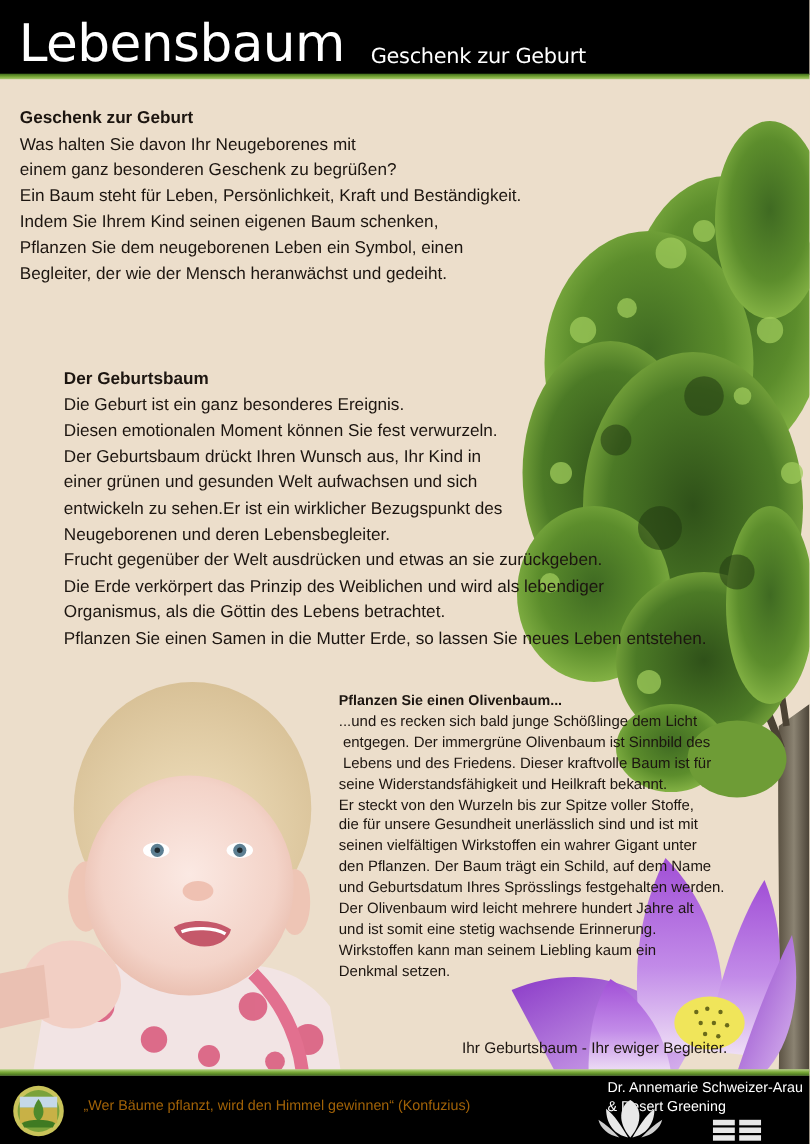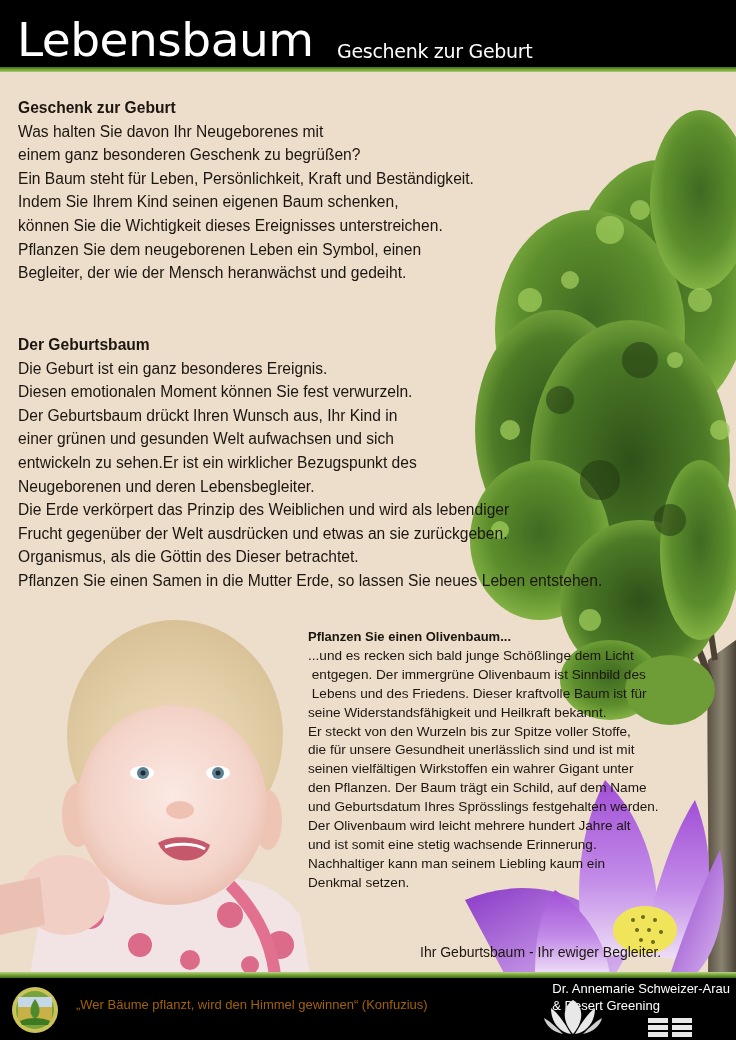--- a/index.html
+++ b/index.html
@@ -42,21 +42,21 @@
 
     
     .text-block {
       position: absolute; left: 18px;
       font-family: "Liberation Sans", sans-serif;
       font-size: 15.6px; line-height: 23.6px; color: #1c1510;
       white-space: nowrap;
     }
     .text-block .heading { font-weight: bold; }
     .block1 { top: 96px; }
-    .block2 { top: 333px; }
+    .block2 { top: 333px; margin-left: 40px; }
 
     .olive-block {
       position: absolute; left: 308px; top: 628px;
       font-size: 13.6px; line-height: 18.9px; color: #1c1510;
       white-space: nowrap;
     }
     .olive-block .heading { font-weight: bold; font-size: 13px; }
     .closing {
       position: absolute; left: 420px; top: 943px;
       font-size: 14px; line-height: 18px; color: #1c1510; white-space: nowrap;
@@ -149,36 +149,35 @@
     <div class="header-subtitle">Geschenk zur Geburt</div>
   </div>
   <div class="stripe-top"></div>
 
   <div class="text-block block1">
     <div class="heading">Geschenk zur Geburt</div>
     <div>Was halten Sie davon Ihr Neugeborenes mit</div>
     <div>einem ganz besonderen Geschenk zu begrüßen?</div>
     <div>Ein Baum steht für Leben, Persönlichkeit, Kraft und Beständigkeit.</div>
     <div>Indem Sie Ihrem Kind seinen eigenen Baum schenken,</div>
-    <div>können Sie die Wichtigkeit dieses Ereignisses unterstreichen.</div>
     <div>Pflanzen Sie dem neugeborenen Leben ein Symbol, einen</div>
     <div>Begleiter, der wie der Mensch heranwächst und gedeiht.</div>
   </div>
 
   <div class="text-block block2">
     <div class="heading">Der Geburtsbaum</div>
     <div>Die Geburt ist ein ganz besonderes Ereignis.</div>
     <div>Diesen emotionalen Moment können Sie fest verwurzeln.</div>
     <div>Der Geburtsbaum drückt Ihren Wunsch aus, Ihr Kind in</div>
     <div>einer grünen und gesunden Welt aufwachsen und sich</div>
     <div>entwickeln zu sehen.Er ist ein wirklicher Bezugspunkt des</div>
     <div>Neugeborenen und deren Lebensbegleiter.</div>
+    <div>Frucht gegenüber der Welt ausdrücken und etwas an sie zurückgeben.</div>
     <div>Die Erde verkörpert das Prinzip des Weiblichen und wird als lebendiger</div>
-    <div>Frucht gegenüber der Welt ausdrücken und etwas an sie zurückgeben.</div>
-    <div>Organismus, als die Göttin des Dieser betrachtet.</div>
+    <div>Organismus, als die Göttin des Lebens betrachtet.</div>
     <div>Pflanzen Sie einen Samen in die Mutter Erde, so lassen Sie neues Leben entstehen.</div>
   </div>
 
   <svg class="baby" viewBox="0 0 340 360">
     <defs>
       <radialGradient id="skin" cx="50%" cy="45%" r="60%">
         <stop offset="0%" stop-color="#fbe9e3"></stop>
         <stop offset="70%" stop-color="#f3d3c8"></stop>
         <stop offset="100%" stop-color="#e7b9a9"></stop>
       </radialGradient>
@@ -258,21 +257,21 @@
     <div style="white-space:pre"> entgegen. Der immergrüne Olivenbaum ist Sinnbild des</div>
     <div style="white-space:pre"> Lebens und des Friedens. Dieser kraftvolle Baum ist für</div>
     <div>seine Widerstandsfähigkeit und Heilkraft bekannt.</div>
     <div>Er steckt von den Wurzeln bis zur Spitze voller Stoffe,</div>
     <div>die für unsere Gesundheit unerlässlich sind und ist mit</div>
     <div>seinen vielfältigen Wirkstoffen ein wahrer Gigant unter</div>
     <div>den Pflanzen. Der Baum trägt ein Schild, auf dem Name</div>
     <div>und Geburtsdatum Ihres Sprösslings festgehalten werden.</div>
     <div>Der Olivenbaum wird leicht mehrere hundert Jahre alt</div>
     <div>und ist somit eine stetig wachsende Erinnerung.</div>
-    <div>Nachhaltiger kann man seinem Liebling kaum ein</div>
+    <div>Wirkstoffen kann man seinem Liebling kaum ein</div>
     <div>Denkmal setzen.</div>
   </div>
   <div class="closing">Ihr Geburtsbaum - Ihr ewiger Begleiter.</div>
 
   <div class="stripe-bottom"></div>
   <div class="footer">
     <svg class="footer-logo" viewBox="0 0 50 50">
       <circle cx="25" cy="25" r="23" fill="#c9c35a"></circle>
       <circle cx="25" cy="25" r="19" fill="#7aa23a"></circle>
       <rect x="8" y="12" width="34" height="10" fill="#c5d8e8"></rect>

